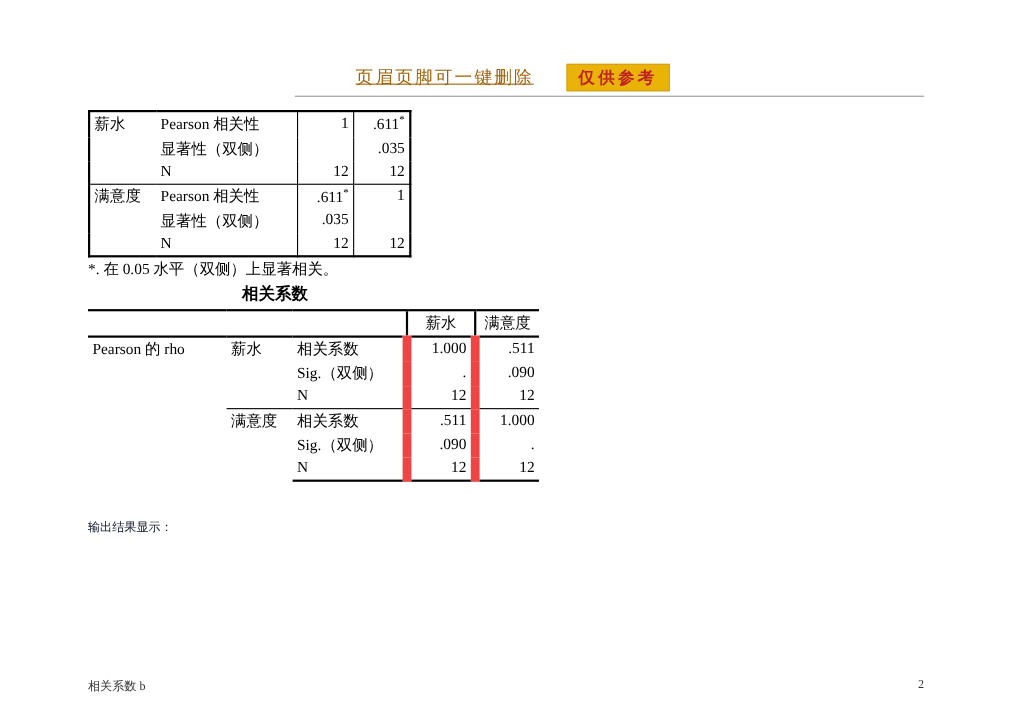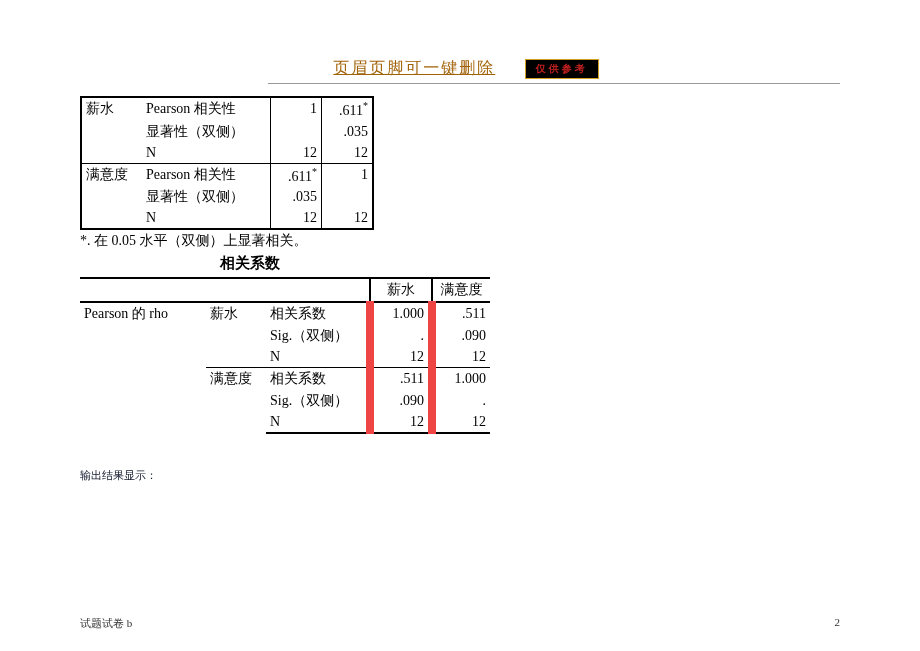--- a/index.html
+++ b/index.html
@@ -26,25 +26,25 @@
     }
     .header-text {
       font-size: 16px;
       letter-spacing: 2px;
       color: #a16207;
       padding: 0 12px;
       text-decoration: underline;
     }
     .header-badge {
       display: inline-block;
-      background: #000000;
+      background: #eab308;
       border: 1px solid #d4a020;
       color: #c02020;
       font-weight: bold;
-      font-size: 10px;
+      font-size: 15px;
       letter-spacing: 3px;
       padding: 2px 10px;
       margin-left: 14px;
       vertical-align: middle;
     }
     .header-rule {
       border: none;
       border-top: 1px solid #999;
       margin: 4px 80px 0 268px;
     }
@@ -218,16 +218,16 @@
         <td class="c-vv">12</td>
         <td class="c-vv">12</td>
       </tr>
     </tbody>
       </table>
 
     <div class="output-label">输出结果显示：</div>
   </div>
 
   <div class="footer">
-    <span>试题试卷 b</span>
+    <span>相关系数 b</span>
     <span class="pg">2</span>
   </div>
 </div>
 
 </body></html>

